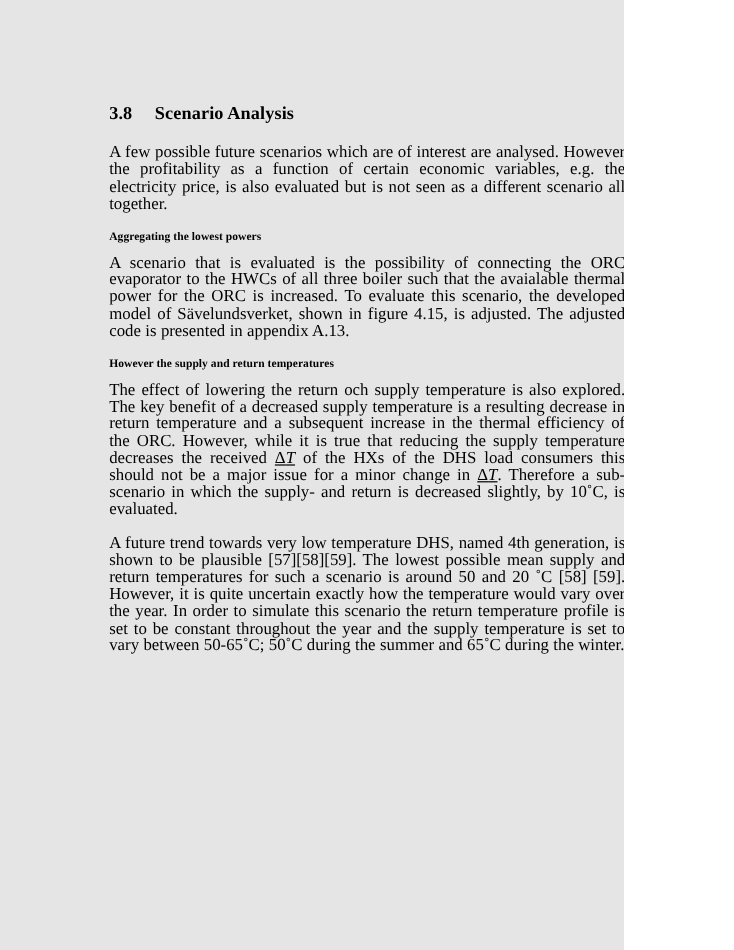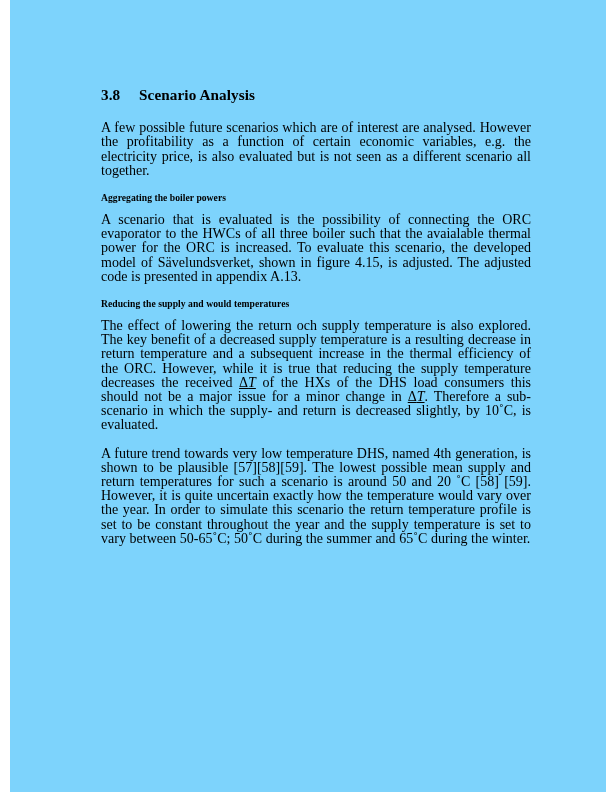--- a/index.html
+++ b/index.html
@@ -10,25 +10,25 @@
   body {
     width: 612px;
     height: 792px;
     position: relative;
     font-family: "Liberation Serif", "DejaVu Serif", serif;
     color: #000000;
     -webkit-font-smoothing: antialiased;
   }
   .page {
     position: absolute;
-    left: 10px;
+    left: 0;
     top: 0;
-    width: 596px;
+    width: 520px;
     height: 792px;
-    background: #7dd3fc;
+    background: #e5e5e5;
     overflow: hidden;
   }
   .content {
     position: absolute;
     left: 91px;
     top: 86px;
     width: 430px;
   }
   h1.section-title {
     font-size: 15.2px;
@@ -90,25 +90,25 @@
 <body>
 
 <div class="page">
 
   <div class="content">
 
     <h1 class="section-title"><span class="num">3.8</span><span>Scenario Analysis</span></h1>
 
     <p class="body-par">A few possible future scenarios which are of interest are analysed. However the profitability as a function of certain economic variables, e.g. the electricity price, is also evaluated but is not seen as a different scenario all together.</p>
 
-    <h2 class="subsection-title block-gap-top">Aggregating the boiler powers</h2>
+    <h2 class="subsection-title block-gap-top">Aggregating the lowest powers</h2>
 
     <p class="body-par">A scenario that is evaluated is the possibility of connecting the ORC evaporator to the HWCs of all three boiler such that the avaialable thermal power for the ORC is increased. To evaluate this scenario, the developed model of Sävelundsverket, shown in figure 4.15, is adjusted. The adjusted code is presented in appendix A.13.</p>
 
-    <h2 class="subsection-title block-gap-top">Reducing the supply and would temperatures</h2>
+    <h2 class="subsection-title block-gap-top">However the supply and return temperatures</h2>
 
     <p class="body-par"><span>The effect of lowering the return och supply temperature is also explored. The key benefit of a decreased supply temperature is a resulting decrease in return temperature and a subsequent increase in the thermal efficiency of the ORC. However, while it is true that reducing the supply temperature decreases the received </span><span class="math"><span class="mdelta">Δ</span><span class="mvar">T</span></span><span> of the HXs of the DHS load consumers this should not be a major issue for a minor change in </span><span class="math"><span class="mdelta">Δ</span><span class="mvar">T</span></span><span>. Therefore a sub-scenario in which the supply- and return is decreased slightly, by 10˚C, is evaluated.</span></p>
 
     <p class="body-par">A future trend towards very low temperature DHS, named 4th generation, is shown to be plausible [57][58][59]. The lowest possible mean supply and return temperatures for such a scenario is around 50 and 20 ˚C [58] [59]. However, it is quite uncertain exactly how the temperature would vary over the year. In order to simulate this scenario the return temperature profile is set to be constant throughout the year and the supply temperature is set to vary between 50-65˚C; 50˚C during the summer and 65˚C during the winter.</p>
 
   </div>
 
   <div class="page-number">53</div>
 
 </div>

